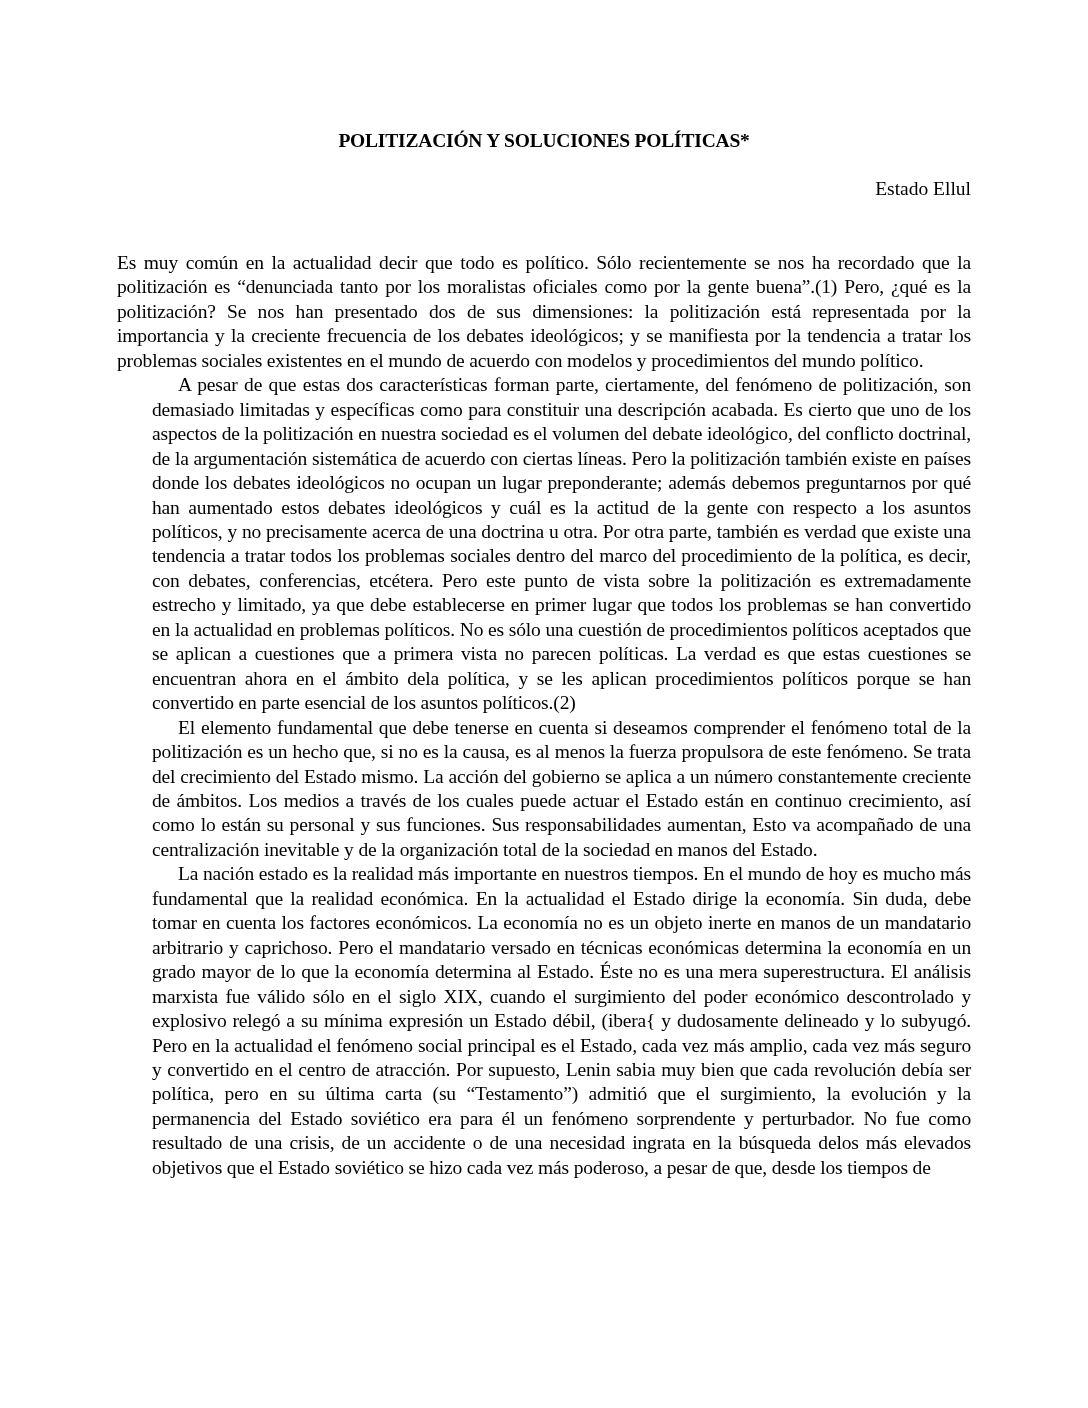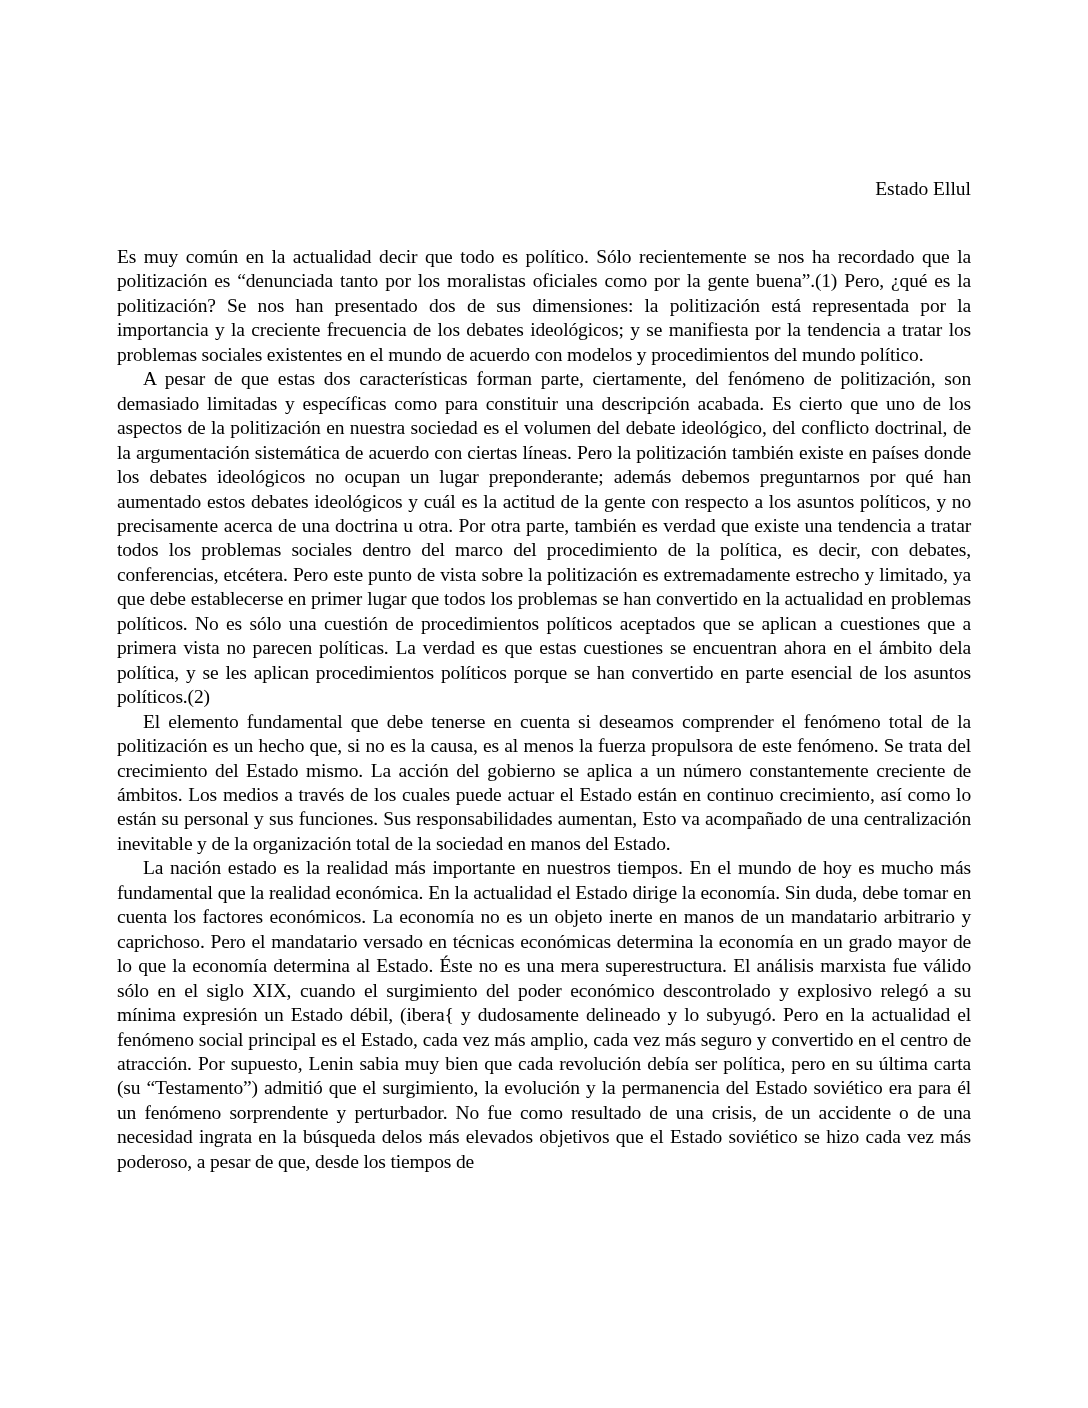--- a/index.html
+++ b/index.html
@@ -36,39 +36,41 @@
     }
     .author {
       position: absolute;
       top: 178px;
       right: 117px;
       font-size: 19.5px;
       margin: 0;
     }
     .body-text {
       position: absolute;
-      top: 245px;
+      top: 251px;
       left: 117px;
       width: 854px;
       font-size: 19.5px;
       line-height: 24.45px;
       text-align: justify;
       letter-spacing: -0.15px;
     }
     .body-text p {
       margin: 0;
     }
     .body-text p.indent {
       text-indent: 26px;
+      margin-left: 35px;
     }
   </style>
 </head>
 <body>
 
 <div class="page">
+  <h1 class="title">POLITIZACIÓN Y SOLUCIONES POLÍTICAS*</h1>
   <p class="author">Estado Ellul</p>
 
   <div class="body-text">
     <p>Es muy común en la actualidad decir que todo es político. Sólo recientemente se nos ha recordado que la politización es “denunciada tanto por los moralistas oficiales como por la gente buena”.(1) Pero, ¿qué es la politización? Se nos han presentado dos de sus dimensiones: la politización está representada por la importancia y la creciente frecuencia de los debates ideológicos; y se manifiesta por la tendencia a tratar los problemas sociales existentes en el mundo de acuerdo con modelos y procedimientos del mundo político.</p>
     <p class="indent">A pesar de que estas dos características forman parte, ciertamente, del fenómeno de politización, son demasiado limitadas y específicas como para constituir una descripción acabada. Es cierto que uno de los aspectos de la politización en nuestra sociedad es el volumen del debate ideológico, del conflicto doctrinal, de la argumentación sistemática de acuerdo con ciertas líneas. Pero la politización también existe en países donde los debates ideológicos no ocupan un lugar preponderante; además debemos preguntarnos por qué han aumentado estos debates ideológicos y cuál es la actitud de la gente con respecto a los asuntos políticos, y no precisamente acerca de una doctrina u otra. Por otra parte, también es verdad que existe una tendencia a tratar todos los problemas sociales dentro del marco del procedimiento de la política, es decir, con debates, conferencias, etcétera. Pero este punto de vista sobre la politización es extremadamente estrecho y limitado, ya que debe establecerse en primer lugar que todos los problemas se han convertido en la actualidad en problemas políticos. No es sólo una cuestión de procedimientos políticos aceptados que se aplican a cuestiones que a primera vista no parecen políticas. La verdad es que estas cuestiones se encuentran ahora en el ámbito dela política, y se les aplican procedimientos políticos porque se han convertido en parte esencial de los asuntos políticos.(2)</p>
     <p class="indent">El elemento fundamental que debe tenerse en cuenta si deseamos comprender el fenómeno total de la politización es un hecho que, si no es la causa, es al menos la fuerza propulsora de este fenómeno. Se trata del crecimiento del Estado mismo. La acción del gobierno se aplica a un número constantemente creciente de ámbitos. Los medios a través de los cuales puede actuar el Estado están en continuo crecimiento, así como lo están su personal y sus funciones. Sus responsabilidades aumentan, Esto va acompañado de una centralización inevitable y de la organización total de la sociedad en manos del Estado.</p>
     <p class="indent">La nación estado es la realidad más importante en nuestros tiempos. En el mundo de hoy es mucho más fundamental que la realidad económica. En la actualidad el Estado dirige la economía. Sin duda, debe tomar en cuenta los factores económicos. La economía no es un objeto inerte en manos de un mandatario arbitrario y caprichoso. Pero el mandatario versado en técnicas económicas determina la economía en un grado mayor de lo que la economía determina al Estado. Éste no es una mera superestructura. El análisis marxista fue válido sólo en el siglo XIX, cuando el surgimiento del poder económico descontrolado y explosivo relegó a su mínima expresión un Estado débil, (ibera{ y dudosamente delineado y lo subyugó. Pero en la actualidad el fenómeno social principal es el Estado, cada vez más amplio, cada vez más seguro y convertido en el centro de atracción. Por supuesto, Lenin sabia muy bien que cada revolución debía ser política, pero en su última carta (su “Testamento”) admitió que el surgimiento, la evolución y la permanencia del Estado soviético era para él un fenómeno sorprendente y perturbador. No fue como resultado de una crisis, de un accidente o de una necesidad ingrata en la búsqueda delos más elevados objetivos que el Estado soviético se hizo cada vez más poderoso, a pesar de que, desde los tiempos de</p>
   </div>
 </div>
 

